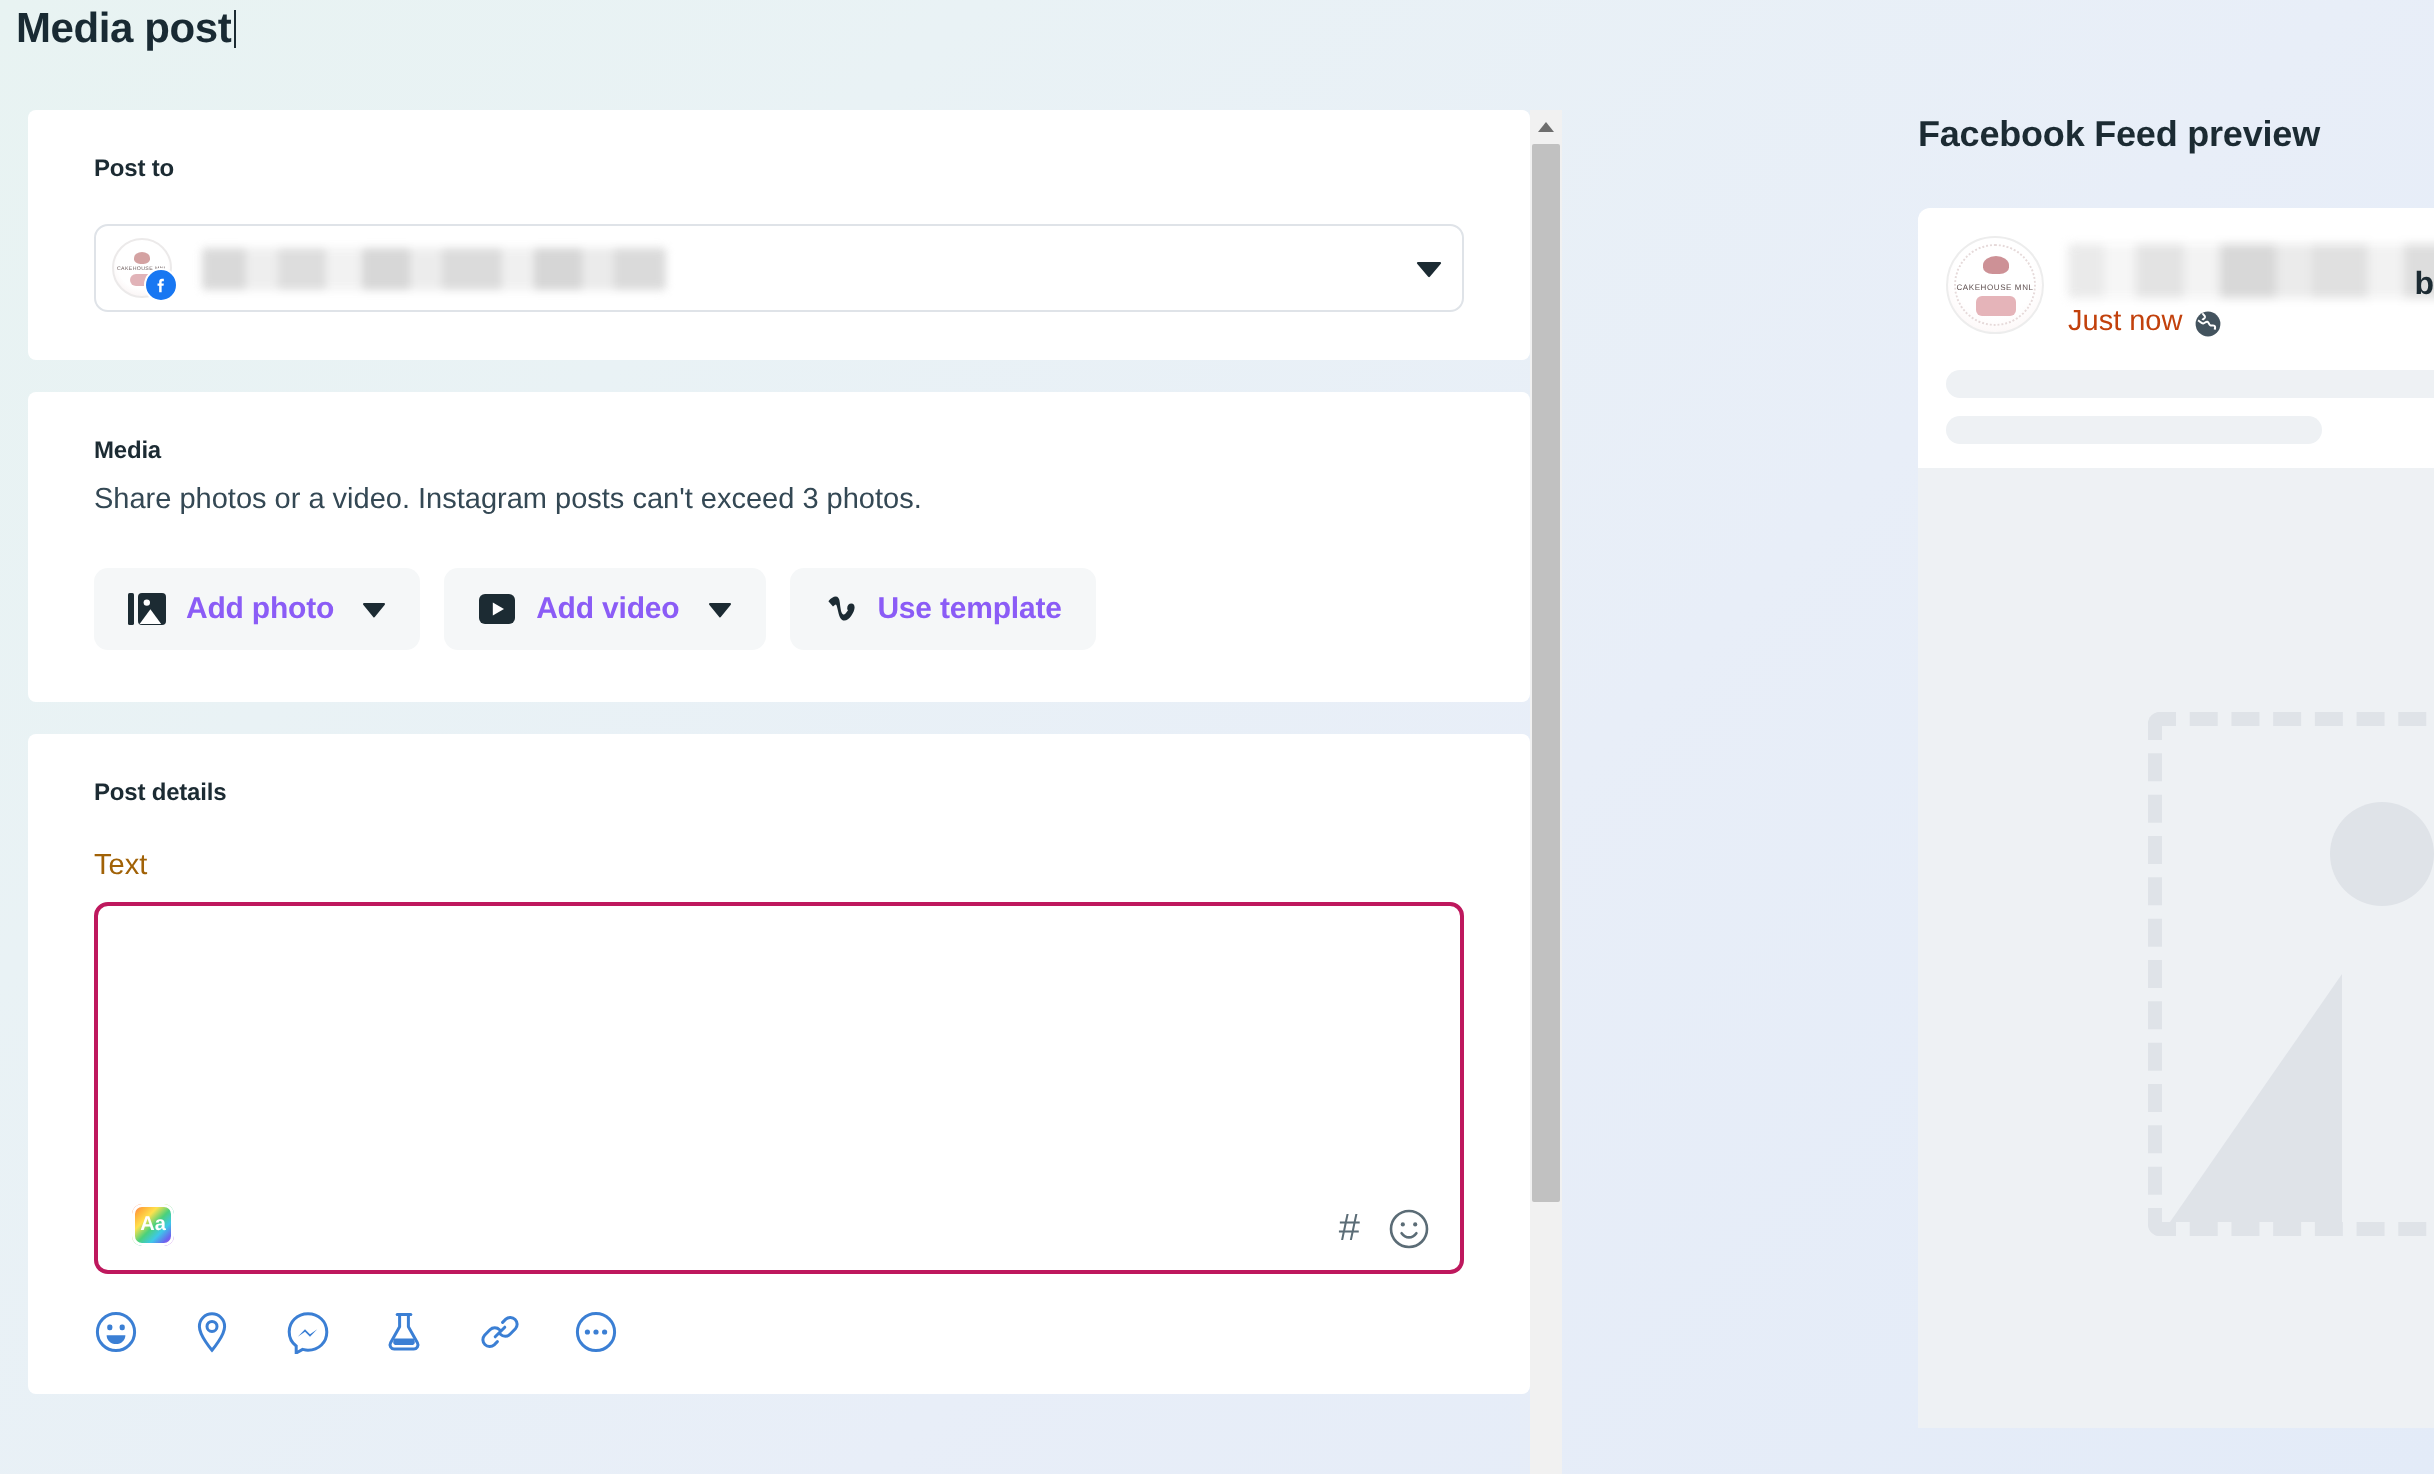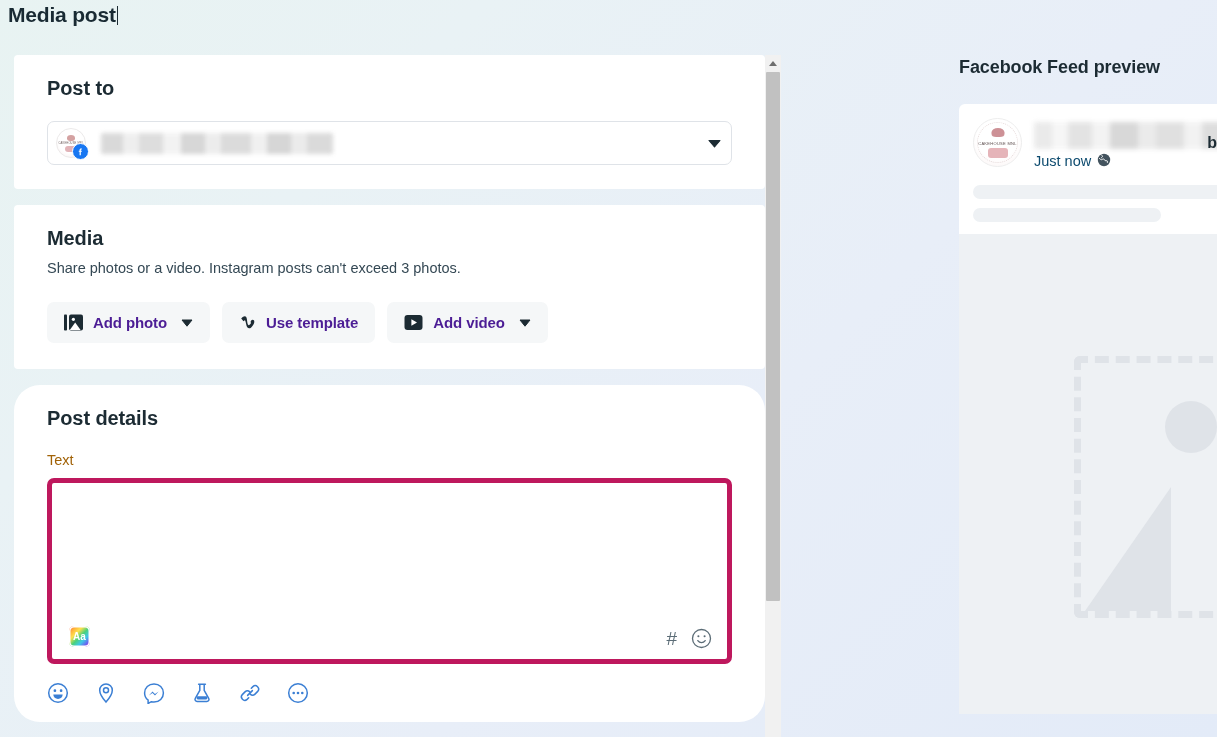--- a/index.html
+++ b/index.html
@@ -60,21 +60,21 @@
     width: 751px;
     background: transparent;
   }
 
   .card-inner { padding: 0 33px; }
 
   
   .card-postto { padding: 22px 0 24px 0; }
 
   .section-heading {
-    font-size: 20px;
+    font-size: 12px;
     font-weight: 700;
     color: #1c2b33;
     letter-spacing: -0.1px;
   }
 
   .select-row {
     margin-top: 21px;
     height: 44px;
     border: 1px solid #dfe3e8;
     border-radius: 7px;
@@ -194,41 +194,41 @@
     background: #f5f7f8;
     border: none;
     border-radius: 7px;
     display: flex;
     align-items: center;
     gap: 10px;
     padding: 0 17px;
     font-family: "Liberation Sans", sans-serif;
     font-size: 15px;
     font-weight: 700;
-    color: #4c1d95;
+    color: #8b5cf6;
     letter-spacing: -0.1px;
     cursor: pointer;
     white-space: nowrap;
   }
   .mbtn .mb-caret { margin-left: 4px; display:flex; align-items:center; }
   .mbtn svg { display: block; }
 
   
-  .card-details { padding: 22px 0 18px 0; min-height: 330px; border-radius: 26px; }
+  .card-details { padding: 22px 0 18px 0; min-height: 330px; }
 
   .field-label {
     margin-top: 22px;
     font-size: 14.5px;
     color: #a16207;
   }
 
   .textarea-box {
     margin-top: 10px;
     height: 186px;
-    border: 5px solid #be185d;
+    border: 2px solid #be185d;
     border-radius: 7px;
     background: #fff;
     position: relative;
   }
 
   .ta-aa {
     position: absolute;
     left: 17px;
     bottom: 12px;
     width: 21px;
@@ -411,24 +411,24 @@
     right: 0px;
     top: 30px;
     font-size: 16px;
     font-weight: 600;
     color: #1c2b33;
   }
 
   .pc-time-row {
     margin-top: 4px;
     display: flex;
-    align-items: flex-start;
+    align-items: flex-end;
     gap: 6px;
     font-size: 14.5px;
-    color: #0c4a6e;
+    color: #c2410c;
   }
   .pc-globe svg { display: block; }
 
   .pc-line {
     margin: 0 0 0 14px;
     height: 14px;
     background: #eef1f4;
     border-radius: 7px;
   }
   .pc-line-1 { margin-top: 16px; width: 244px; border-radius: 7px 0 0 7px; }
@@ -524,40 +524,40 @@
           <span>Add photo</span>
           <span class="mb-caret">
             <svg width="12" height="8" viewBox="0 0 12 8" aria-hidden="true">
               <path d="M1 1h10L6 7.2z" fill="#1c2b33" stroke="#1c2b33" stroke-width="1" stroke-linejoin="round"></path>
             </svg>
           </span>
         </button>
 
         <button class="mbtn">
           <span>
-            <svg width="17" height="17" viewBox="0 0 17 17" aria-hidden="true">
-              <path d="M2.2 4.6c1.3-1.5 2.6-2.3 3.6-2.3 1.2 0 1.9 1 2.1 2.9.3 2.7.6 4.4.9 5 .3.7.7 1 1.1 1 .5 0 1.2-.7 2.1-2.1-.2-.2-.4-.5-.4-1 0-1.3.9-2.3 2.1-2.3 1 0 1.6.7 1.6 1.9 0 2.2-2.7 6.6-5.1 6.6-1.6 0-2.5-1.5-3.1-4.4-.5-2.4-.8-3.7-1.2-3.7-.2 0-.7.4-1.4 1.1z" fill="#1c2b33"></path>
-            </svg>
-          </span>
-          <span>Use template</span>
-        </button>
-
-        <button class="mbtn">
-          <span>
             <svg width="19" height="17" viewBox="0 0 19 17" aria-hidden="true">
               <rect x="0.5" y="1" width="18" height="15" rx="3" fill="#1c2b33"></rect>
               <path d="M7.4 5.2 13 8.5l-5.6 3.3z" fill="#ffffff"></path>
             </svg>
           </span>
           <span>Add video</span>
           <span class="mb-caret">
             <svg width="12" height="8" viewBox="0 0 12 8" aria-hidden="true">
               <path d="M1 1h10L6 7.2z" fill="#1c2b33" stroke="#1c2b33" stroke-width="1" stroke-linejoin="round"></path>
             </svg>
           </span>
+        </button>
+
+        <button class="mbtn">
+          <span>
+            <svg width="17" height="17" viewBox="0 0 17 17" aria-hidden="true">
+              <path d="M2.2 4.6c1.3-1.5 2.6-2.3 3.6-2.3 1.2 0 1.9 1 2.1 2.9.3 2.7.6 4.4.9 5 .3.7.7 1 1.1 1 .5 0 1.2-.7 2.1-2.1-.2-.2-.4-.5-.4-1 0-1.3.9-2.3 2.1-2.3 1 0 1.6.7 1.6 1.9 0 2.2-2.7 6.6-5.1 6.6-1.6 0-2.5-1.5-3.1-4.4-.5-2.4-.8-3.7-1.2-3.7-.2 0-.7.4-1.4 1.1z" fill="#1c2b33"></path>
+            </svg>
+          </span>
+          <span>Use template</span>
         </button>
 
       </div>
     </div>
   </section>
 
   <div class="card-gap"></div>
 
   <section class="card card-details">
     <div class="card-inner">

